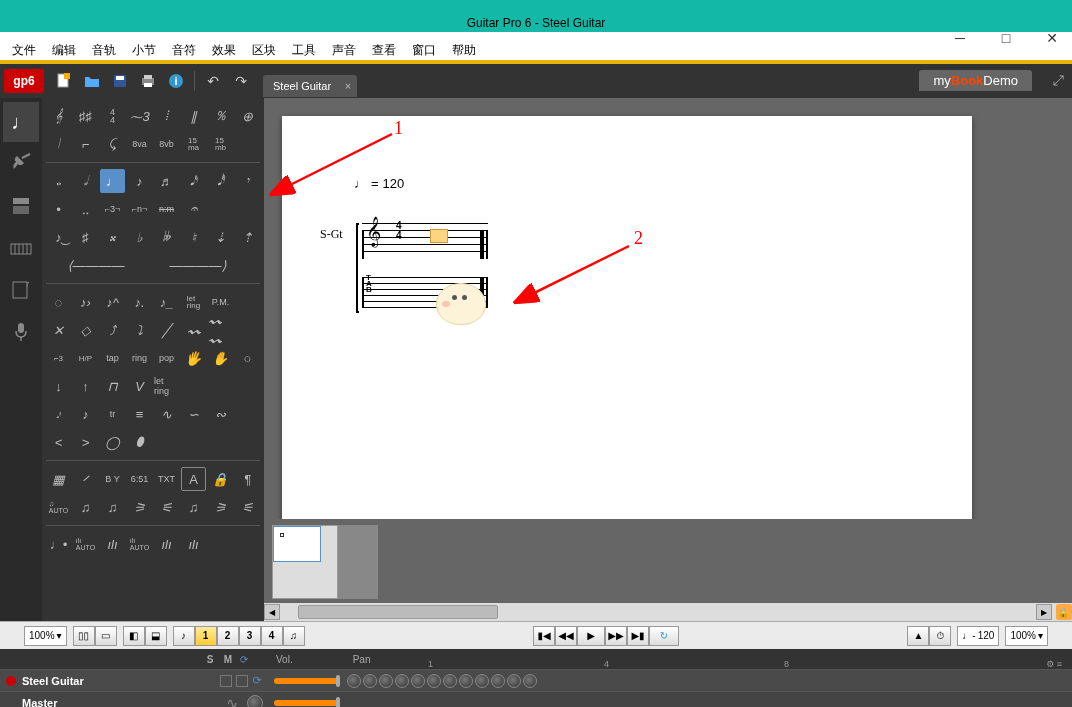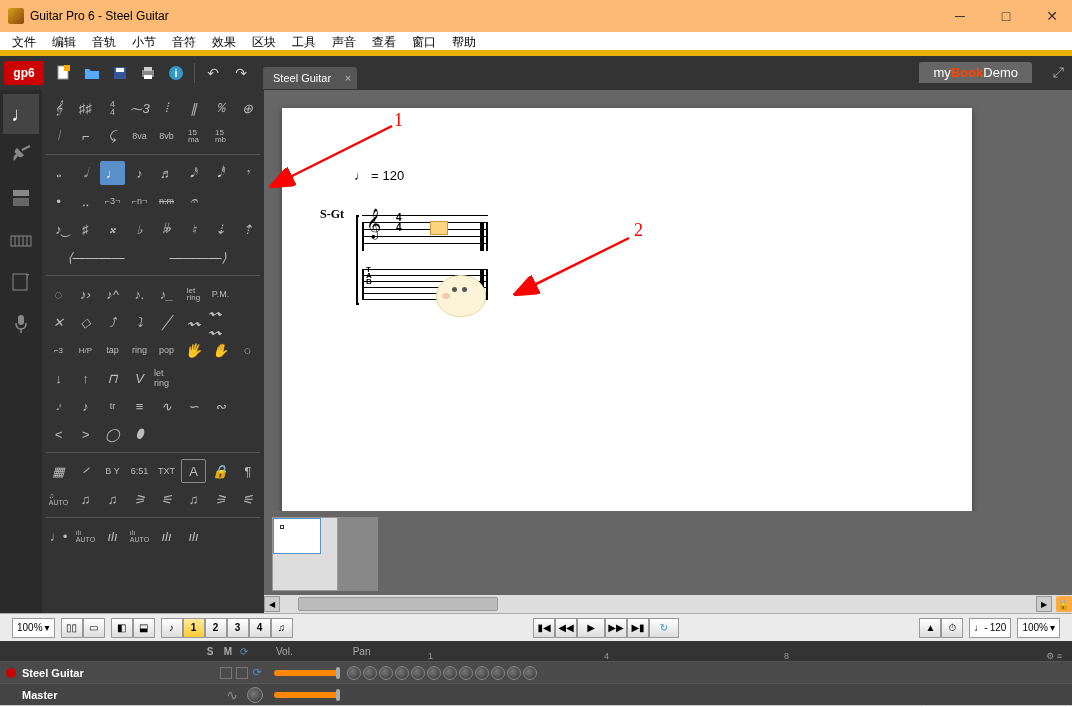--- a/index.html
+++ b/index.html
@@ -1,25 +1,25 @@
 <!DOCTYPE html>
 <html><head>
 <meta charset="utf-8">
 <style>
 * { box-sizing: border-box; margin: 0; padding: 0; font-family: "Microsoft YaHei", "Segoe UI", sans-serif; }
 body { width: 1072px; height: 707px; background: #fff; overflow: hidden; position: relative; }
 
 
-.titlebar { height: 28px; background: #fdba74; display: flex; align-items: center; padding: 16px 8px; font-size: 12px; }
+.titlebar { height: 28px; background: #14b8a6; display: flex; align-items: center; padding: 16px 8px; font-size: 12px; flex-direction: column; }
 .titlebar .icon-app { width: 16px; height: 16px; background: linear-gradient(135deg,#d4a017,#8b4513); border-radius: 2px; margin-right: 6px; }
 .titlebar .winbtns { margin-left: auto; display: flex; gap: 22px; font-size: 14px; color: #333; }
 .winbtn { width: 24px; text-align: center; cursor: pointer; }
 
 
-.menubar { height: 24px; background: #fff; display: flex; align-items: flex-start; padding: 0 4px; font-size: 12px; border-bottom: 6px solid #eab308; }
+.menubar { height: 24px; background: #fff; display: flex; align-items: center; padding: 0 4px; font-size: 12px; border-bottom: 4px solid #eab308; margin-top: 8px; }
 .menubar span { padding: 2px 8px; cursor: pointer; }
 
 
 .toptoolbar { height: 34px; background: #333; display: flex; align-items: center; padding: 0 4px; position: relative; }
 .toptoolbar .logo { width: 40px; height: 24px; background: #c00; color: #fff; font-weight: bold; font-size: 12px; display: flex; align-items: center; justify-content: center; border-radius: 2px; margin-right: 6px; }
 .ticon { width: 24px; height: 24px; margin: 0 2px; display: flex; align-items: center; justify-content: center; color: #ccc; font-size: 14px; cursor: pointer; border-radius: 3px; }
 .tdiv { width: 1px; height: 20px; background: #555; margin: 0 4px; }
 .doctab { height: 22px; background: #555; color: #fff; font-size: 11px; padding: 0 26px 0 10px; display: flex; align-items: center; border-radius: 3px 3px 0 0; margin-top: 10px; position: relative; margin-left: 8px;}
 .doctab .closex { position: absolute; right: 6px; font-size: 11px; color:#bbb; cursor:pointer;}
 .songbook { position: absolute; right: 40px; top: 6px; background: #666; color: #fff; padding: 3px 14px; font-size: 13px; border-radius: 3px 3px 0 0; }
@@ -40,21 +40,21 @@
 .pb.txt { font-style: normal; font-size: 9px; }
 .phr { border-top: 1px solid #555; margin: 6px 0; }
 
 
 .docarea { flex: 1; background: #666; display: flex; flex-direction: column; position: relative; }
 .mainview { flex: 1; background: #666; padding: 18px; overflow: auto; position: relative; }
 .page { width: 690px; height: 420px; background: #fff; box-shadow: 0 2px 6px rgba(0,0,0,0.4); position: relative; padding: 60px 60px; }
 .tuning { font-size: 12px; font-family: Georgia, serif; margin-bottom: 14px; }
 .tempo { font-size: 13px; font-family: Georgia, serif; margin-left: 12px; margin-bottom: 24px; display:flex; align-items:center; gap:4px;}
 .score { position: relative; margin-left: 20px; height: 120px; }
-.instlabel { position: absolute; left: -42px; top: 0; font-size: 12px; font-weight: bold; font-family: Georgia,serif; }
+.instlabel { position: absolute; left: -42px; top: 12px; font-size: 12px; font-weight: normal; font-family: Georgia,serif; }
 
 
 .staff { position: absolute; left: 0; top: 8px; width: 126px; }
 .staffline { height: 1px; background: #000; margin-bottom: 6px; }
 .staffbar { position: absolute; top: 8px; width: 2px; height: 28px; background: #000; }
 .selbox { position:absolute; top:6px; left:68px; width:18px; height:14px; background:#ffd480; border:1px solid #cc9933;}
 .tab { position: absolute; left: 0; top: 62px; width: 126px; }
 .tabline { height: 1px; background: #000; margin-bottom: 5px; }
 .tablabels { position: absolute; left: 4px; top: -2px; font-size: 8px; font-weight: bold; line-height: 6px; font-family: Arial; }
 .bracket { position:absolute; left:-6px; top:8px; width:3px; height:90px; border-left:2px solid #000; border-top:2px solid #000; border-bottom:2px solid #000;}
@@ -71,21 +71,21 @@
 .mascot-body { position:absolute; left:14px; top:10px; width:50px; height:42px; background:#fdf3d8; border:1px solid #e8d9a8; border-radius:50% 50% 48% 48%; }
 .mascot-cheek { position:absolute; left:20px; top:28px; width:8px; height:6px; background:#f8c7b0; border-radius:50%; }
 .mascot-eye { position:absolute; left:30px; top:22px; width:5px; height:5px; background:#555; border-radius:50%; }
 
 
 .thumbstrip { height: 84px; background: #666; padding: 6px 8px; display: flex; }
 .thumbcard { width: 66px; height: 74px; background: #ddd; border: 1px solid #999; position: relative; }
 .thumbpage { position:absolute; top:0; left:0; width:48px; height:36px; background:#fff; border:1px solid #5a8fc8;}
 
 
-.controlsbar { height: 28px; background: #ebebeb; border-top: 1px solid #aaa; display: flex; align-items: center; padding: 0 12px; font-size: 11px; gap: 6px; }
+.controlsbar { height: 28px; background: #ebebeb; border-top: 1px solid #aaa; display: flex; align-items: center; padding: 0 24px; font-size: 11px; gap: 6px; }
 .ctrlbox { height: 20px; background: #fff; border: 1px solid #999; padding: 0 4px; display: flex; align-items: center; gap: 2px; font-size: 10px; cursor:pointer;}
 .ctrlgroup { display: flex; gap: 0; }
 .ctrlbtn { width: 22px; height: 20px; background: linear-gradient(#fff,#ddd); border: 1px solid #999; display: flex; align-items: center; justify-content: center; font-size: 10px; cursor: pointer; }
 .ctrlbtn.num { font-weight: bold; }
 .ctrlbtn.active { background: linear-gradient(#ffeb99,#ffcc33); }
 .spacer { flex: 1; }
 
 
 .trackheader { height: 20px; background: #333; display: flex; align-items: center; font-size: 10px; color: #aaa; }
 .th-left { width: 264px; display:flex; align-items:center; justify-content: flex-end; gap:6px; padding-right:10px;}

